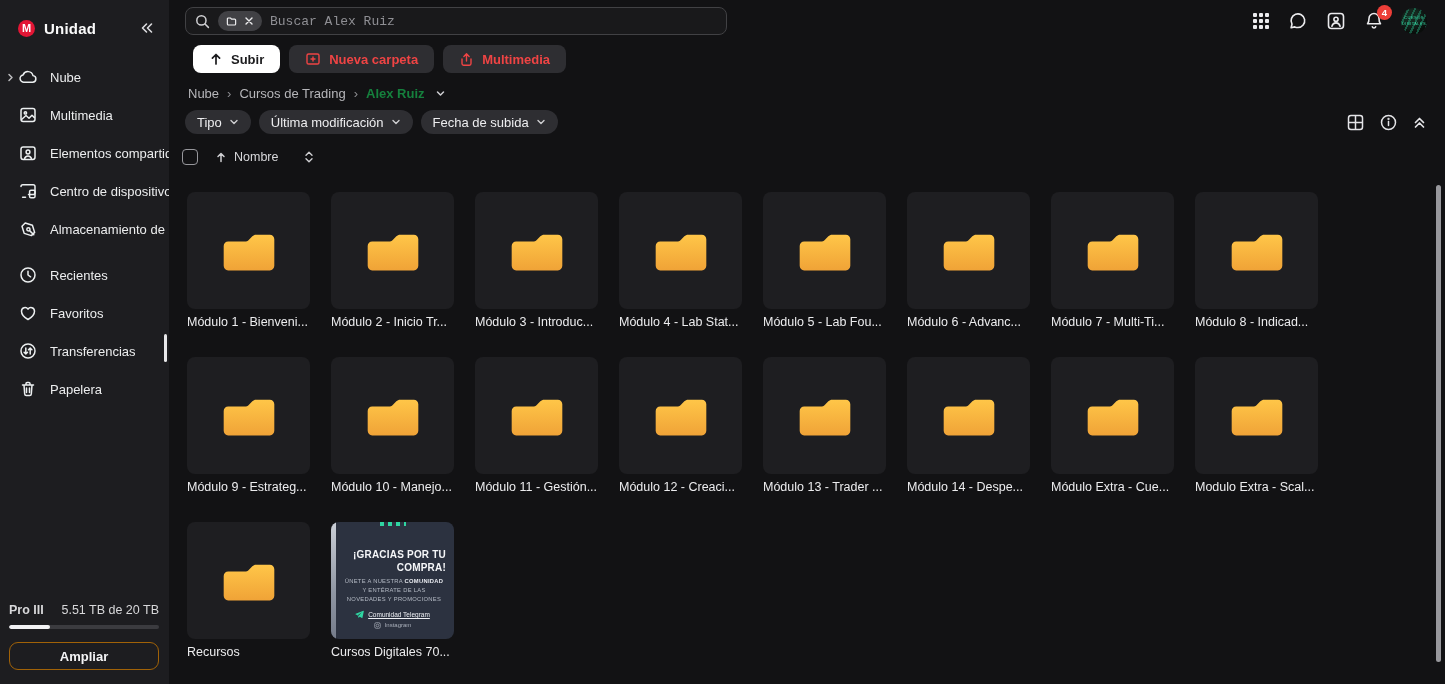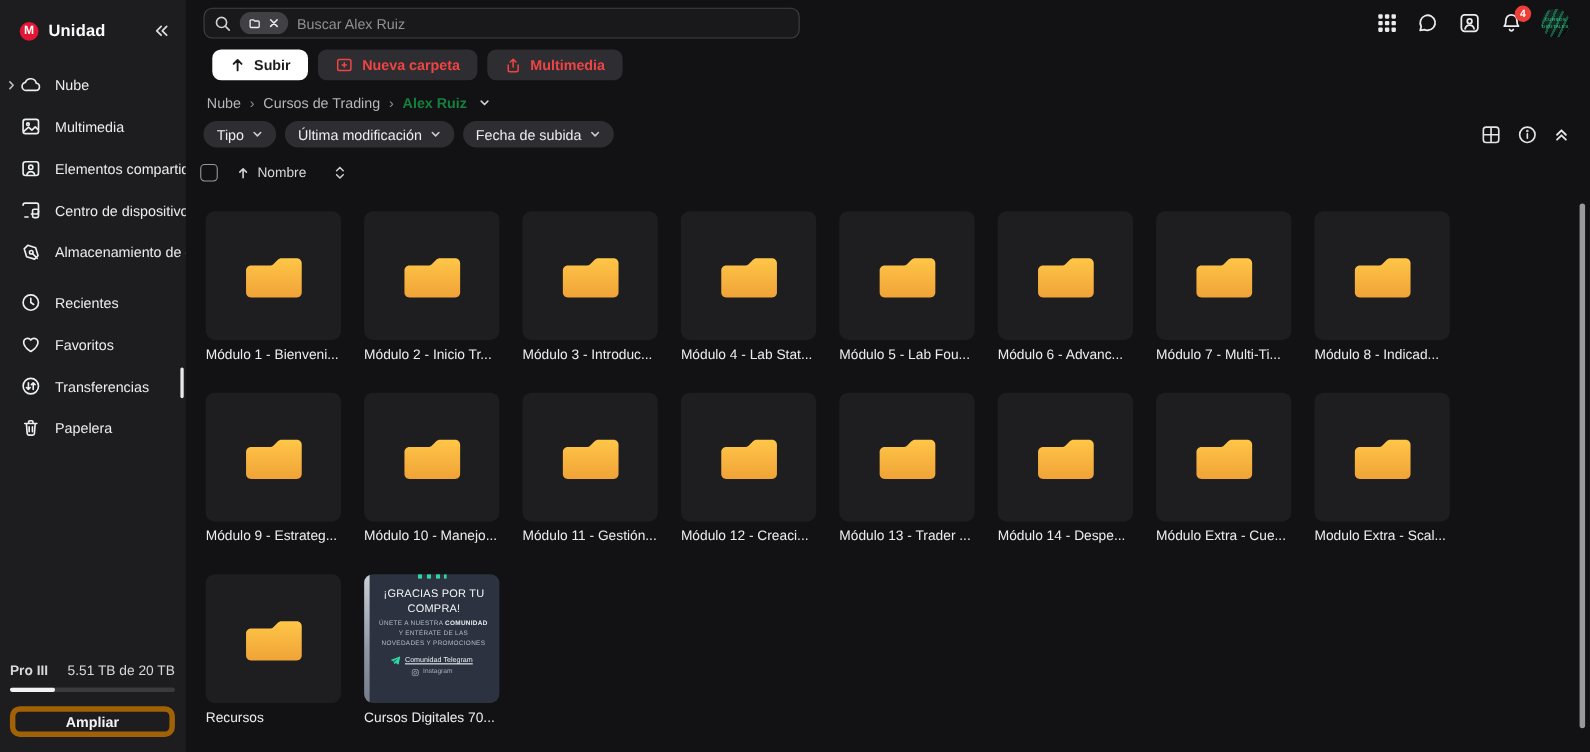--- a/index.html
+++ b/index.html
@@ -33,30 +33,30 @@
   .nav-sep { height:8px; }
   .side-scroll-thumb { position:absolute; right:2px; top:334px; width:3px; height:28px;
     border-radius:2px; background:#e8e8ea; }
 
   .plan { margin-top:auto; padding:0 10px 14px 9px; }
   .plan-row { display:flex; justify-content:space-between; align-items:baseline; }
   .plan-name { font-size:12.5px; color:#d8d8da; font-weight:bold; }
   .plan-usage { font-size:12.5px; color:#d8d8da; }
   .storage-bar { margin-top:8px; height:4px; border-radius:2px; background:#3b3b3f; overflow:hidden; }
   .storage-fill { height:100%; background:#f2f2f4; border-radius:2px; }
-  .upgrade-btn { margin-top:13px; width:100%; height:28px; border:5px solid #a16207;
+  .upgrade-btn { margin-top:13px; width:100%; height:28px; border:1px solid #a16207;
     border-radius:9px; background:transparent; color:#f4f4f6; font-size:13px;
     font-weight:bold; font-family:inherit; cursor:pointer; }
 
   
   .main { flex:1; display:flex; flex-direction:column; position:relative; }
 
   .topbar { display:flex; align-items:center; padding:7px 18px 0 16px; }
   .searchbar { width:542px; height:28px; background:#19191b; border:1px solid #414144;
-    border-radius:8px; display:flex; align-items:center; padding:0 9px; gap:8px; }
+    border-radius:8px; display:flex; align-items:center; padding:0 9px; gap:8px;font-family:Liberation Mono, monospace; }
   .searchbar .s-ic { color:#cfcfd2; flex:0 0 auto; }
   .search-chip { height:20px; background:#414145; border-radius:10px; display:flex;
     align-items:center; gap:7px; padding:0 8px; color:#ededef; cursor:pointer; }
   .search-input { flex:1; background:transparent; border:none; outline:none;
     color:#ececee; font-size:13px; font-family:inherit; }
   .search-input::placeholder { color:#8f8f94; }
 
   .top-icons { margin-left:auto; display:flex; align-items:center; gap:16px; }
   .tico { color:#ebebee; position:relative; cursor:pointer; }
   .badge { position:absolute; top:-5px; right:-7px; min-width:15px; height:15px;
@@ -105,22 +105,22 @@
     white-space:nowrap; overflow:hidden; }
 
   
   .thumb-card { width:123px; height:117px; border-radius:8px; position:relative;
     overflow:hidden; background:#2c3240; cursor:pointer; }
   .thumb-strip { position:absolute; left:0; top:0; bottom:0; width:5px;
     background:linear-gradient(180deg,#dde1e8 0%, #9aa1ae 60%, #7d8492 100%); opacity:.9; }
   .thumb-logo-frag { position:absolute; top:0; left:50%; transform:translateX(-50%);
     width:26px; height:4px;
     background:repeating-linear-gradient(90deg,#2fd6a2 0 4px, transparent 4px 8px); }
-  .thumb-title { margin-top:12px; padding:0 8px 0 12px; text-align:center;
-    font-size:10px; font-weight:normal; color:#f5f6f8; line-height:1.3; letter-spacing:.2px; }
+  .thumb-title { margin-top:26px; padding:0 8px 0 12px; text-align:right;
+    font-size:10px; font-weight:bold; color:#f5f6f8; line-height:1.3; letter-spacing:.2px; }
   .thumb-sub { margin-top:3px; padding:0 10px 0 13px; text-align:center;
     font-size:5.8px; color:#b4bac4; line-height:1.55; letter-spacing:.3px; }
   .thumb-sub b { color:#e9ebf0; }
   .thumb-link { margin-top:6px; display:flex; align-items:center; justify-content:center;
     gap:4px; }
   .tg-text { font-size:6.5px; color:#eef0f4; text-decoration:underline; }
   .ig-row { margin-top:3px; display:flex; align-items:center; justify-content:center; gap:4px; }
   .ig-text { font-size:6px; color:#a9afba; }
 
   .main-scroll-thumb { position:absolute; right:4px; top:185px; width:5px; height:477px;

